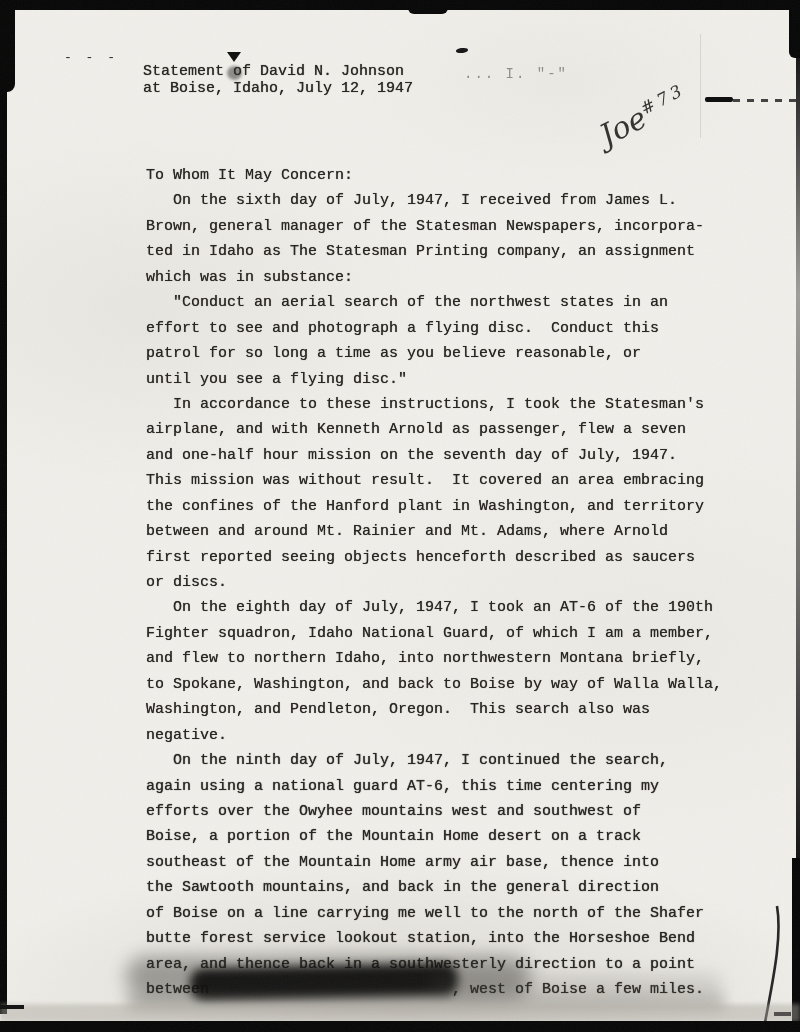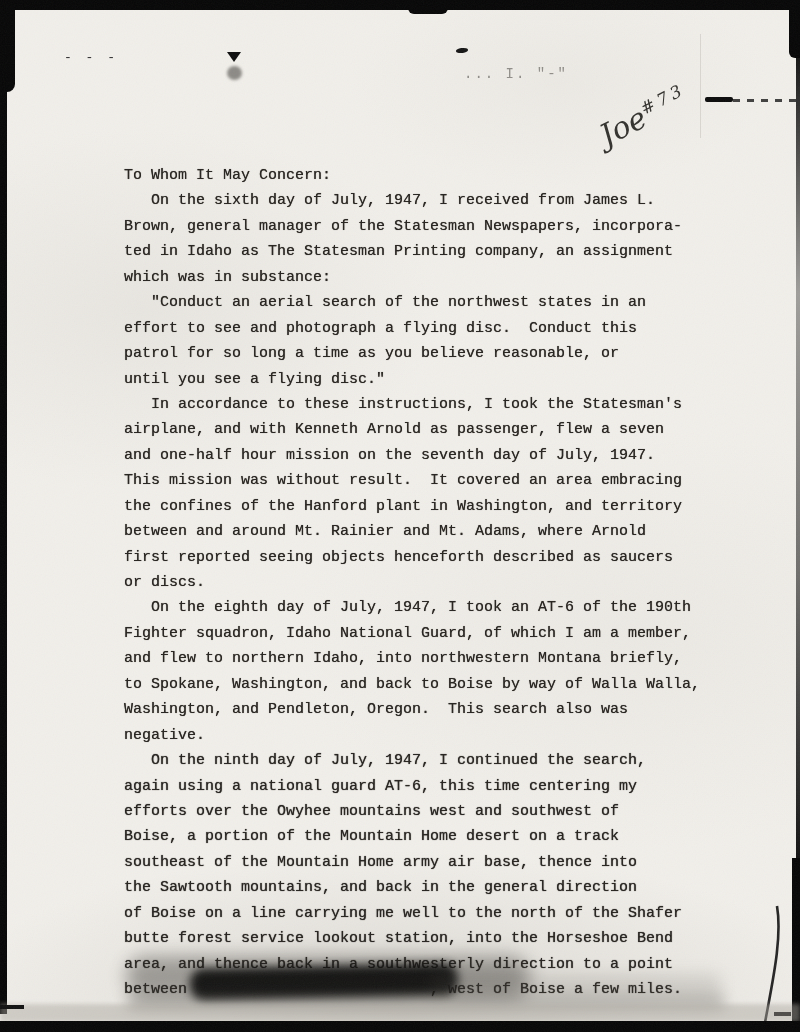--- a/index.html
+++ b/index.html
@@ -11,21 +11,21 @@
       radial-gradient(ellipse 500px 300px at 80% 62%, rgba(210,207,200,.18), transparent 70%),
       radial-gradient(ellipse 600px 200px at 50% 97%, rgba(180,176,168,.35), transparent 75%),
       radial-gradient(ellipse 300px 150px at 70% 8%, rgba(214,211,204,.2), transparent 70%),
       #f1efea;
     font-family:"Liberation Mono","DejaVu Sans Mono",monospace;
     color:#26231f;
   }
   .abs{position:absolute;}
   
   .typed{
-    left:124px;top:163px;width:600px;
+    left:146px;top:163px;width:600px;
     font-size:15px;line-height:25.45px;white-space:pre;
     text-shadow:0 0 .7px rgba(40,34,28,.85);
   }
   .tline{height:25.45px;}
   .tline.bold{font-weight:400;text-shadow:0 0 1px rgba(22,19,15,.9);}
   .header{
     left:143px;top:64px;font-size:15px;line-height:16.5px;white-space:pre;
     text-shadow:0 0 .8px rgba(40,34,28,.9);
   }
   
@@ -62,20 +62,21 @@
   .smudge-tail{left:430px;top:974px;width:292px;height:22px;background:#55524b;opacity:.17;filter:blur(8px);border-radius:10px;}
   .pen-curve{left:748px;top:900px;}
   .pen-dash{left:774px;top:1012px;width:17px;height:4px;background:#050505;}
   .noise{left:0;top:0;opacity:.055;pointer-events:none;}
 </style>
 </head>
 <body>
 
 <div class="page">
 
+  <div class="abs header"><span>Statement of David N. Johnson</span><br><span>at Boise, Idaho, July 12, 1947</span></div>
 
   <div class="abs tl-dashes">- - -</div>
   <div class="abs triangle"></div>
   <div class="abs ink-blot"></div>
   <div class="abs mark2"></div>
   <div class="abs stamp">... I. "-"</div>
   <div class="abs dashline-blob"></div>
   <div class="abs dashline"></div>
   <div class="abs handwriting"><span>Joe</span><sup>#73</sup></div>
   <div class="abs crease"></div>

